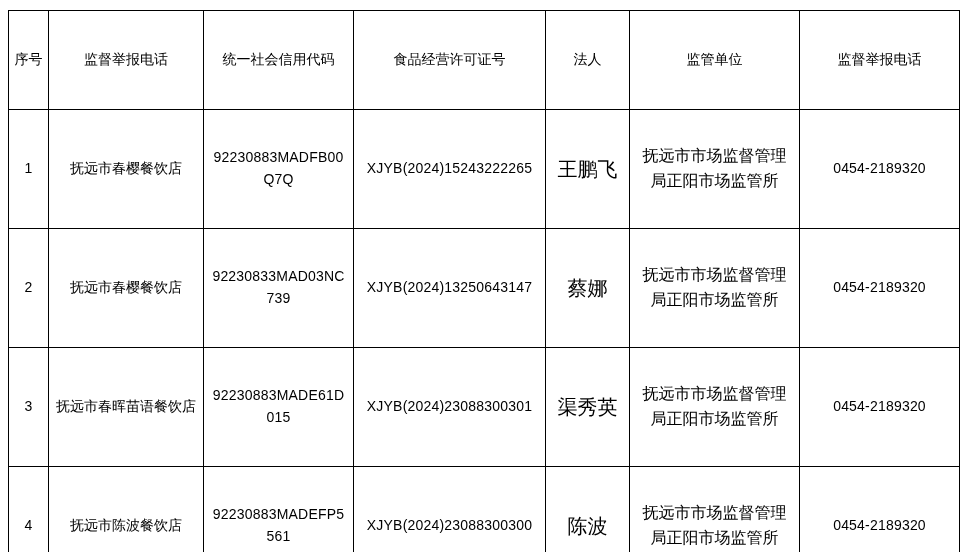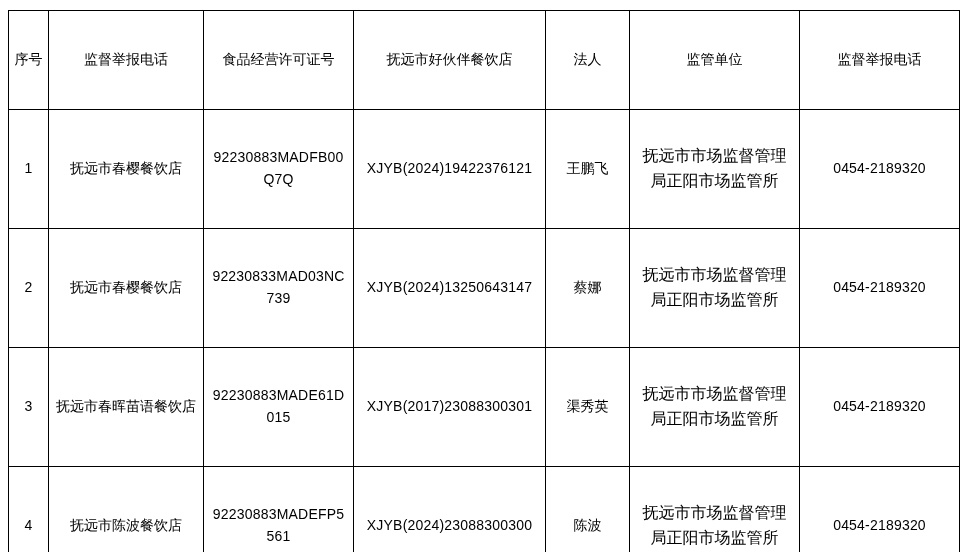--- a/index.html
+++ b/index.html
@@ -63,21 +63,21 @@
     font-size: 14px;
     font-family: Liberation Serif, serif;
   }
   .cell-code,
   .cell-license,
   .cell-phone {
     font-size: 14px;
     letter-spacing: 0.2px;
   }
   .cell-person {
-    font-size: 14px;
+    font-size: 20px;
   }
   .cell-unit {
     font-size: 16px;
   }
 </style>
 </head>
 <body>
 
 <div class="page">
   <table class="data-table">
@@ -87,51 +87,51 @@
       <col class="c2">
       <col class="c3">
       <col class="c4">
       <col class="c5">
       <col class="c6">
     </colgroup>
     <thead>
       <tr>
         <th class="hdr-seq">序号</th>
         <th>监督举报电话</th>
+        <th>统一社会信用代码</th>
         <th>食品经营许可证号</th>
-        <th>抚远市好伙伴餐饮店</th>
         <th>法人</th>
         <th>监管单位</th>
         <th>监督举报电话</th>
       </tr>
     </thead>
     <tbody>
       <tr>
         <td class="cell-index">1</td>
         <td class="cell-name">抚远市春樱餐饮店</td>
         <td class="cell-code">92230883MADFB00Q7Q</td>
-        <td class="cell-license">XJYB(2024)19422376121</td>
+        <td class="cell-license">XJYB(2024)15243222265</td>
         <td class="cell-person">王鹏飞</td>
         <td class="cell-unit">抚远市市场监督管理局正阳市场监管所</td>
         <td class="cell-phone">0454-2189320</td>
       </tr>
       <tr>
         <td class="cell-index">2</td>
         <td class="cell-name">抚远市春樱餐饮店</td>
         <td class="cell-code">92230833MAD03NC739</td>
         <td class="cell-license">XJYB(2024)13250643147</td>
         <td class="cell-person">蔡娜</td>
         <td class="cell-unit">抚远市市场监督管理局正阳市场监管所</td>
         <td class="cell-phone">0454-2189320</td>
       </tr>
       <tr>
         <td class="cell-index">3</td>
         <td class="cell-name">抚远市春晖苗语餐饮店</td>
         <td class="cell-code">92230883MADE61D015</td>
-        <td class="cell-license">XJYB(2017)23088300301</td>
+        <td class="cell-license">XJYB(2024)23088300301</td>
         <td class="cell-person">渠秀英</td>
         <td class="cell-unit">抚远市市场监督管理局正阳市场监管所</td>
         <td class="cell-phone">0454-2189320</td>
       </tr>
       <tr>
         <td class="cell-index">4</td>
         <td class="cell-name">抚远市陈波餐饮店</td>
         <td class="cell-code">92230883MADEFP5561</td>
         <td class="cell-license">XJYB(2024)23088300300</td>
         <td class="cell-person">陈波</td>

